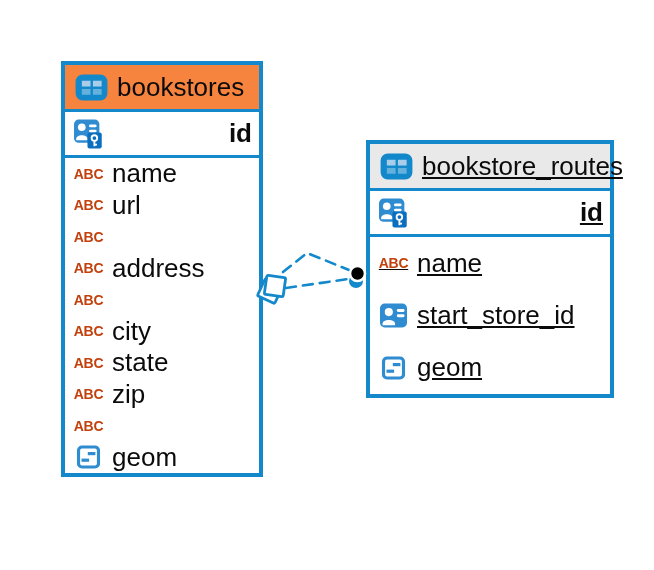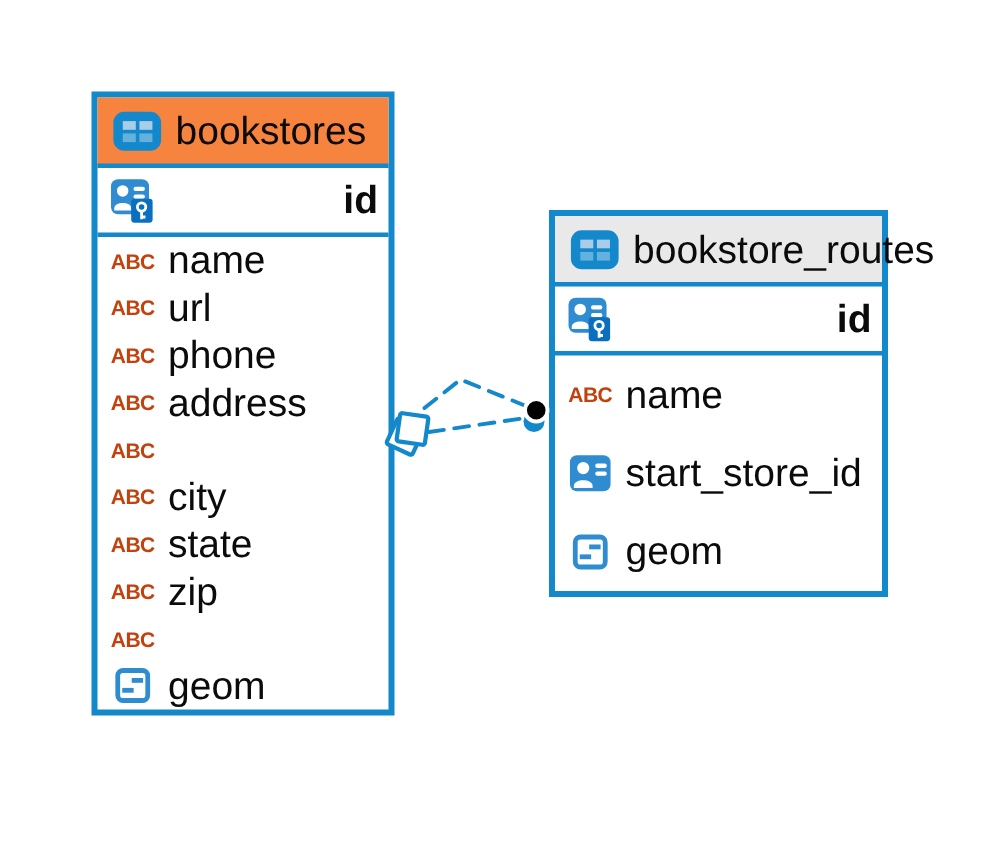--- a/index.html
+++ b/index.html
@@ -12,21 +12,21 @@
   }
   .table{
     position:absolute;
     background:#ffffff;
     border:4px solid #1388CB;
     box-sizing:border-box;
     display:flex;flex-direction:column;
     z-index:1;
   }
   .table.t1{left:61px;top:61px;width:202px;height:416px;}
-  .table.t2{left:366px;top:140px;width:226px;height:258px;}
+  .table.t2{left:366px;top:140px;width:248px;height:258px;text-decoration:underline;}
   .hdr{
     flex:0 0 44px;
     display:flex;align-items:center;
     padding:0 10px;gap:9px;
     border-bottom:3px solid #1388CB;
     font-size:26px;
   }
   .hdr.orange{background:#F6833E;}
   .hdr.gray{background:#E9E9E9;}
   .keyrow{
@@ -109,21 +109,20 @@
   <div class="row">
     <span class="abc">ABC</span>
     <span class="lbl">name</span>
   </div>
   <div class="row">
     <span class="abc">ABC</span>
     <span class="lbl">url</span>
   </div>
   <div class="row">
     <span class="abc">ABC</span>
-    <span class="lbl">phone</span>
   </div>
   <div class="row">
     <span class="abc">ABC</span>
     <span class="lbl">address</span>
   </div>
   <div class="row">
     <span class="abc">ABC</span>
   </div>
   <div class="row">
     <span class="abc">ABC</span>

